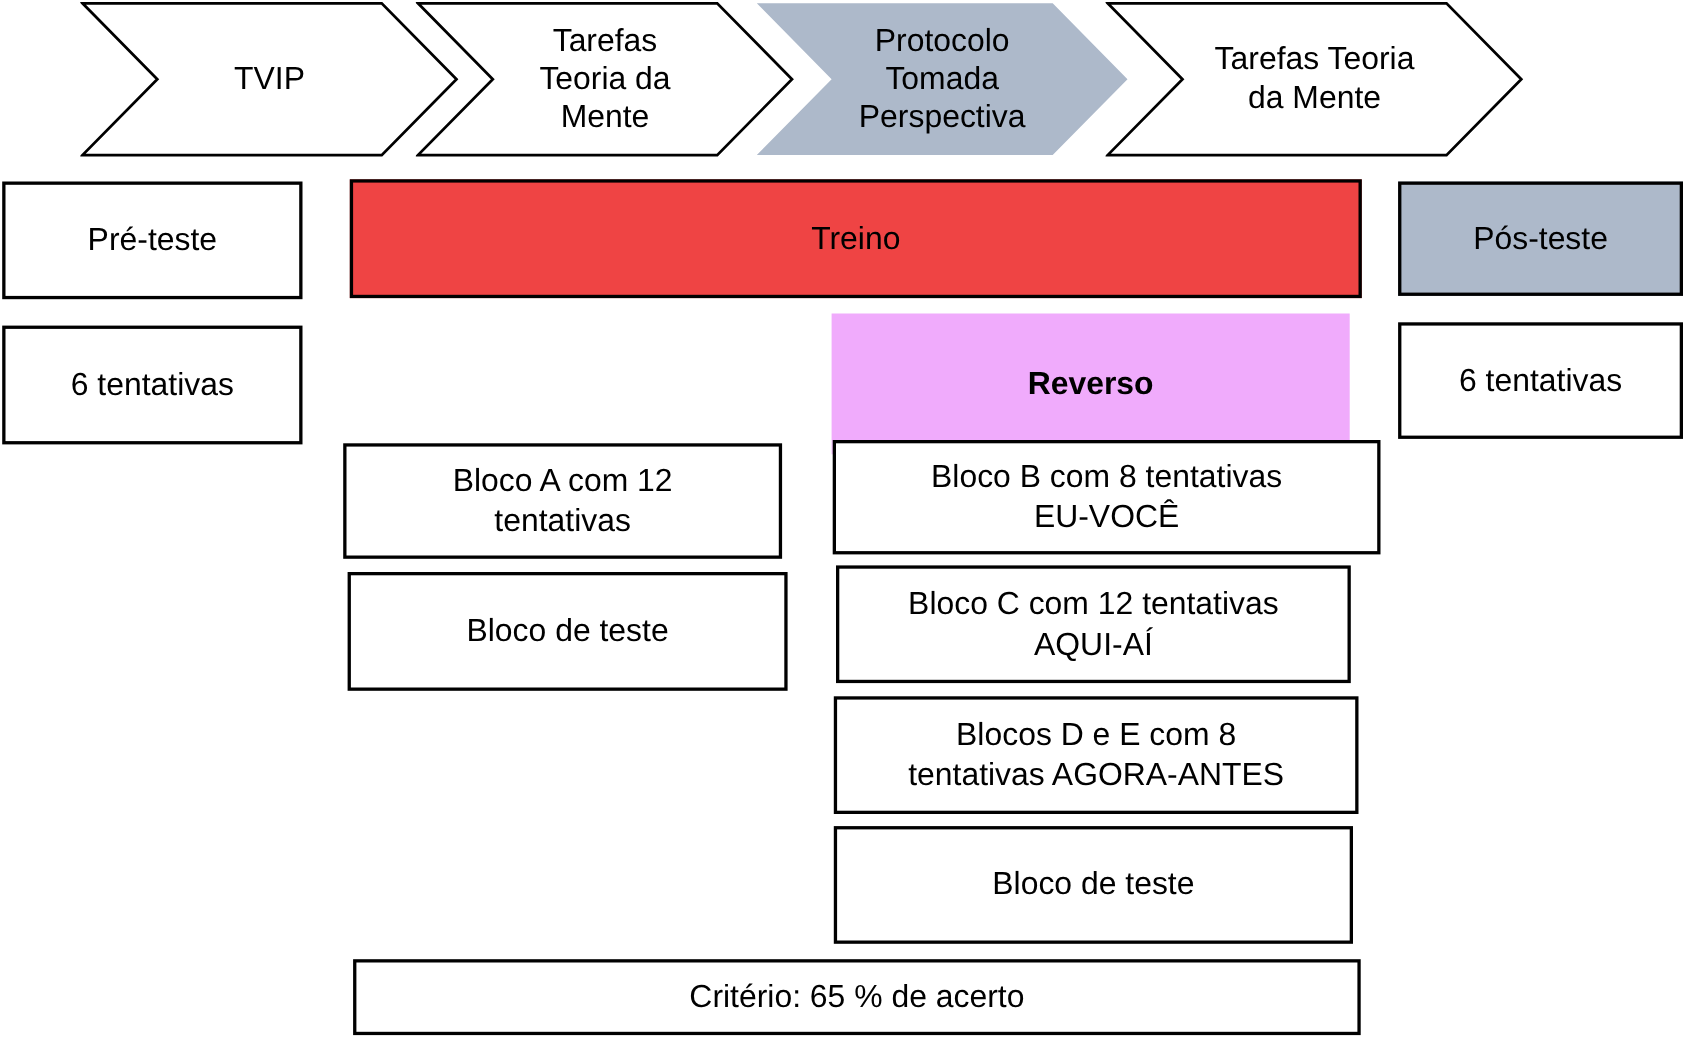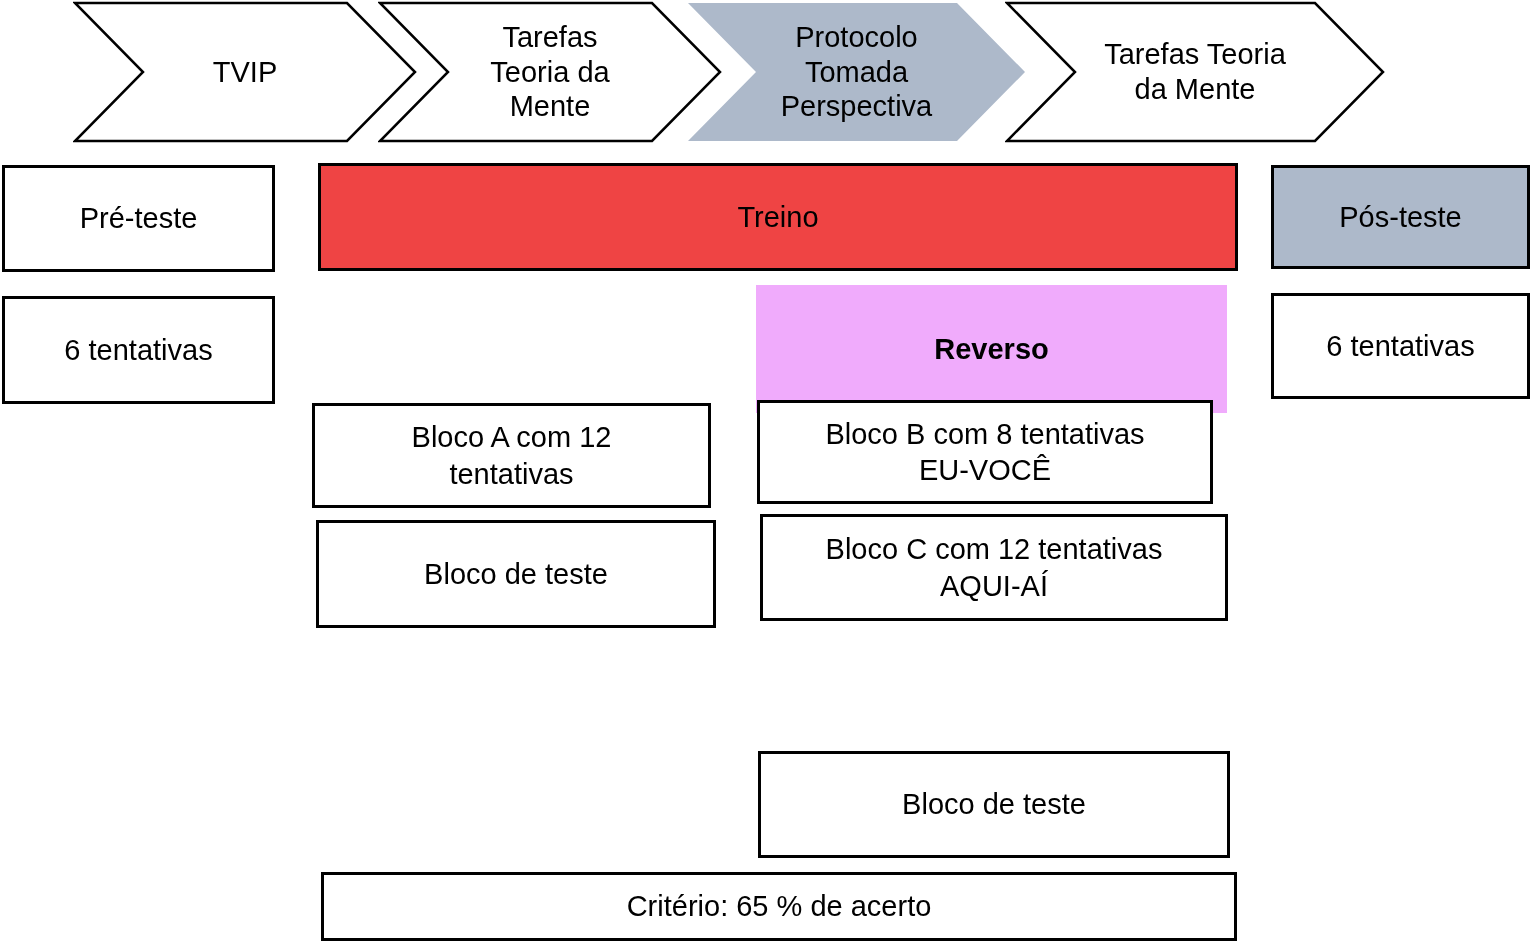--- a/index.html
+++ b/index.html
@@ -118,30 +118,34 @@
   <div class="abs box box-outline" style="left:312px; top:403px; width:399px; height:105px;">
     <div class="ln">Bloco A com 12</div>
     <div class="ln">tentativas</div>
   </div>
 
   <div class="abs box box-outline" style="left:316px; top:520px; width:400px; height:108px;">
     <div class="ln">Bloco de teste</div>
     <div class="ln"></div>
   </div>
 
-  <div class="abs box box-outline" style="left:757px; top:400px; width:456px; height:104px;">
+  <div class="abs box box-outline" style="left:757px; top:400px; width:498px; height:104px;">
     <div class="ln">Bloco B com 8 tentativas</div>
     <div class="ln">EU-VOCÊ</div>
   </div>
 
   <div class="abs box box-outline" style="left:760px; top:514px; width:468px; height:107px;">
     <div class="ln">Bloco C com 12 tentativas</div>
     <div class="ln">AQUI-AÍ</div>
   </div>
 
+  <div class="abs box box-outline" style="left:758px; top:633px; width:477px; height:107px;">
+    <div class="ln">Blocos D e E com 8</div>
+    <div class="ln">tentativas AGORA-ANTES</div>
+  </div>
 
   <div class="abs box box-outline" style="left:758px; top:751px; width:472px; height:107px;">
     <div class="ln">Bloco de teste</div>
     <div class="ln"></div>
   </div>
 
   <div class="abs box box-outline" style="left:321px; top:872px; width:916px; height:69px;">
     <div class="ln">Critério: 65 % de acerto</div>
   </div>
 

